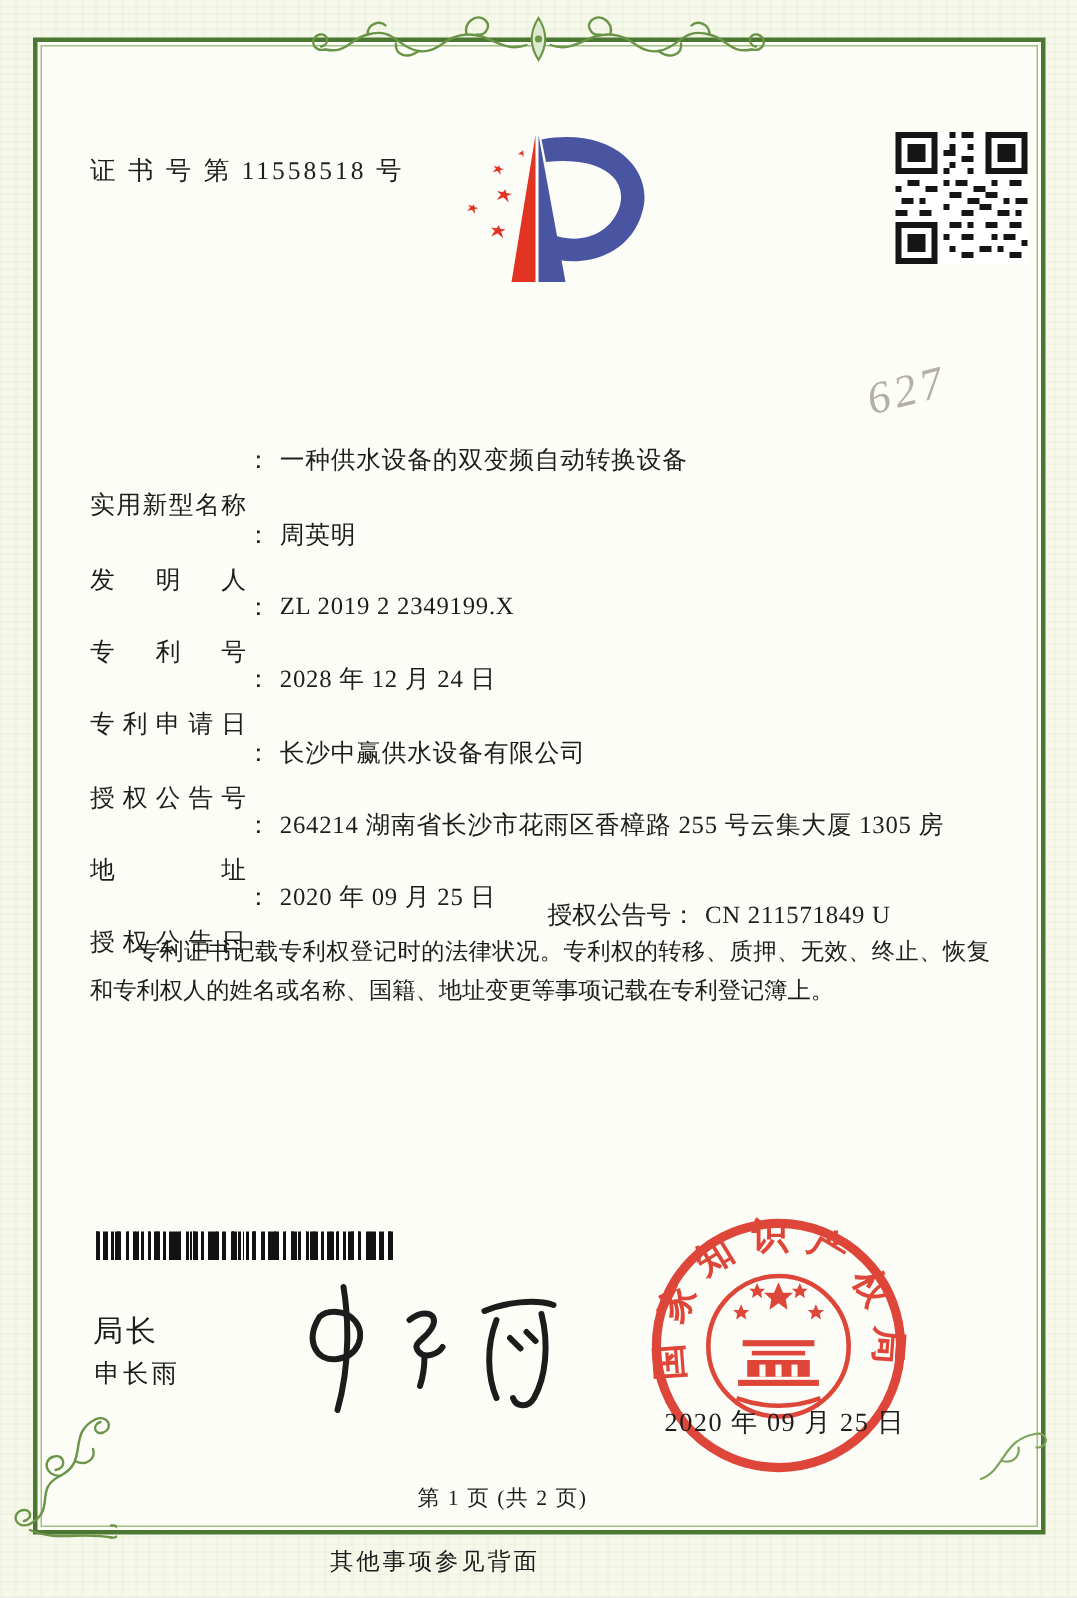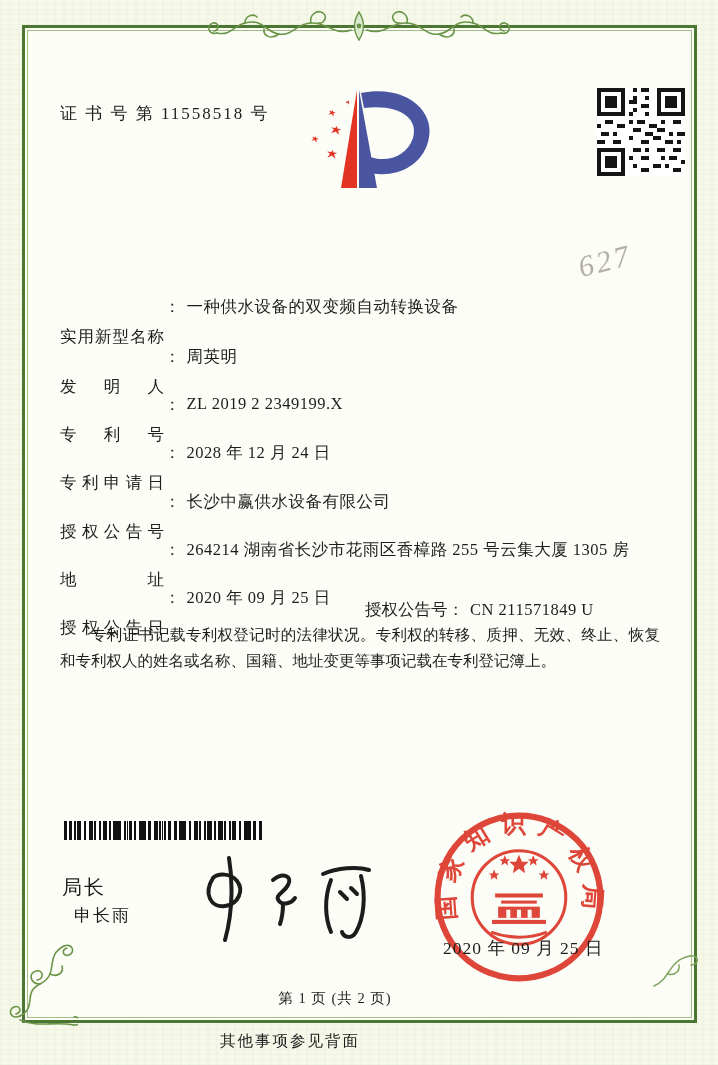--- a/index.html
+++ b/index.html
@@ -31,21 +31,21 @@
   .grant2{position:absolute;left:305px;top:12px;}
   .paras{left:60px;top:622px;width:600px;font-size:15.5px;line-height:26px;text-align:justify;}
   .paras p{margin:0 0 12px 0;text-indent:2em;}
   .barcode{left:64px;top:821px;width:198px;height:19px;background-color:#fff;
     background-image:
       repeating-linear-gradient(90deg,#121212 0 2px,rgba(0,0,0,0) 2px 5px),
       repeating-linear-gradient(90deg,#121212 0 1px,rgba(0,0,0,0) 1px 7px),
       repeating-linear-gradient(90deg,#121212 0 3px,rgba(0,0,0,0) 3px 13px);
   }
   .officer-title{left:62px;top:874px;font-size:20px;letter-spacing:2px;font-family:"Liberation Sans","DejaVu Sans",sans-serif;}
-  .officer-name{left:74px;top:904px;font-size:17px;letter-spacing:2px;font-family:Liberation Sans, sans-serif;}
+  .officer-name{left:63px;top:904px;font-size:17px;letter-spacing:2px;font-family:Liberation Sans, sans-serif;}
   .signature{left:185px;top:850px;}
   .seal{left:430px;top:808px;opacity:.93;mix-blend-mode:multiply;}
   .seal-date{left:443px;top:936px;font-size:17.5px;letter-spacing:1px;z-index:5;}
   .page-num{left:0;top:989px;width:670px;text-align:center;font-size:14.5px;letter-spacing:1px;}
   .back-note{left:0;top:1031px;width:580px;text-align:center;font-size:15.5px;letter-spacing:2px;}
   .orn-top{left:50%;top:2px;transform:translateX(-50%);}
   .orn-bl{left:6px;top:942px;}
   .orn-br{left:650px;top:946px;}
 </style>
 </head>

